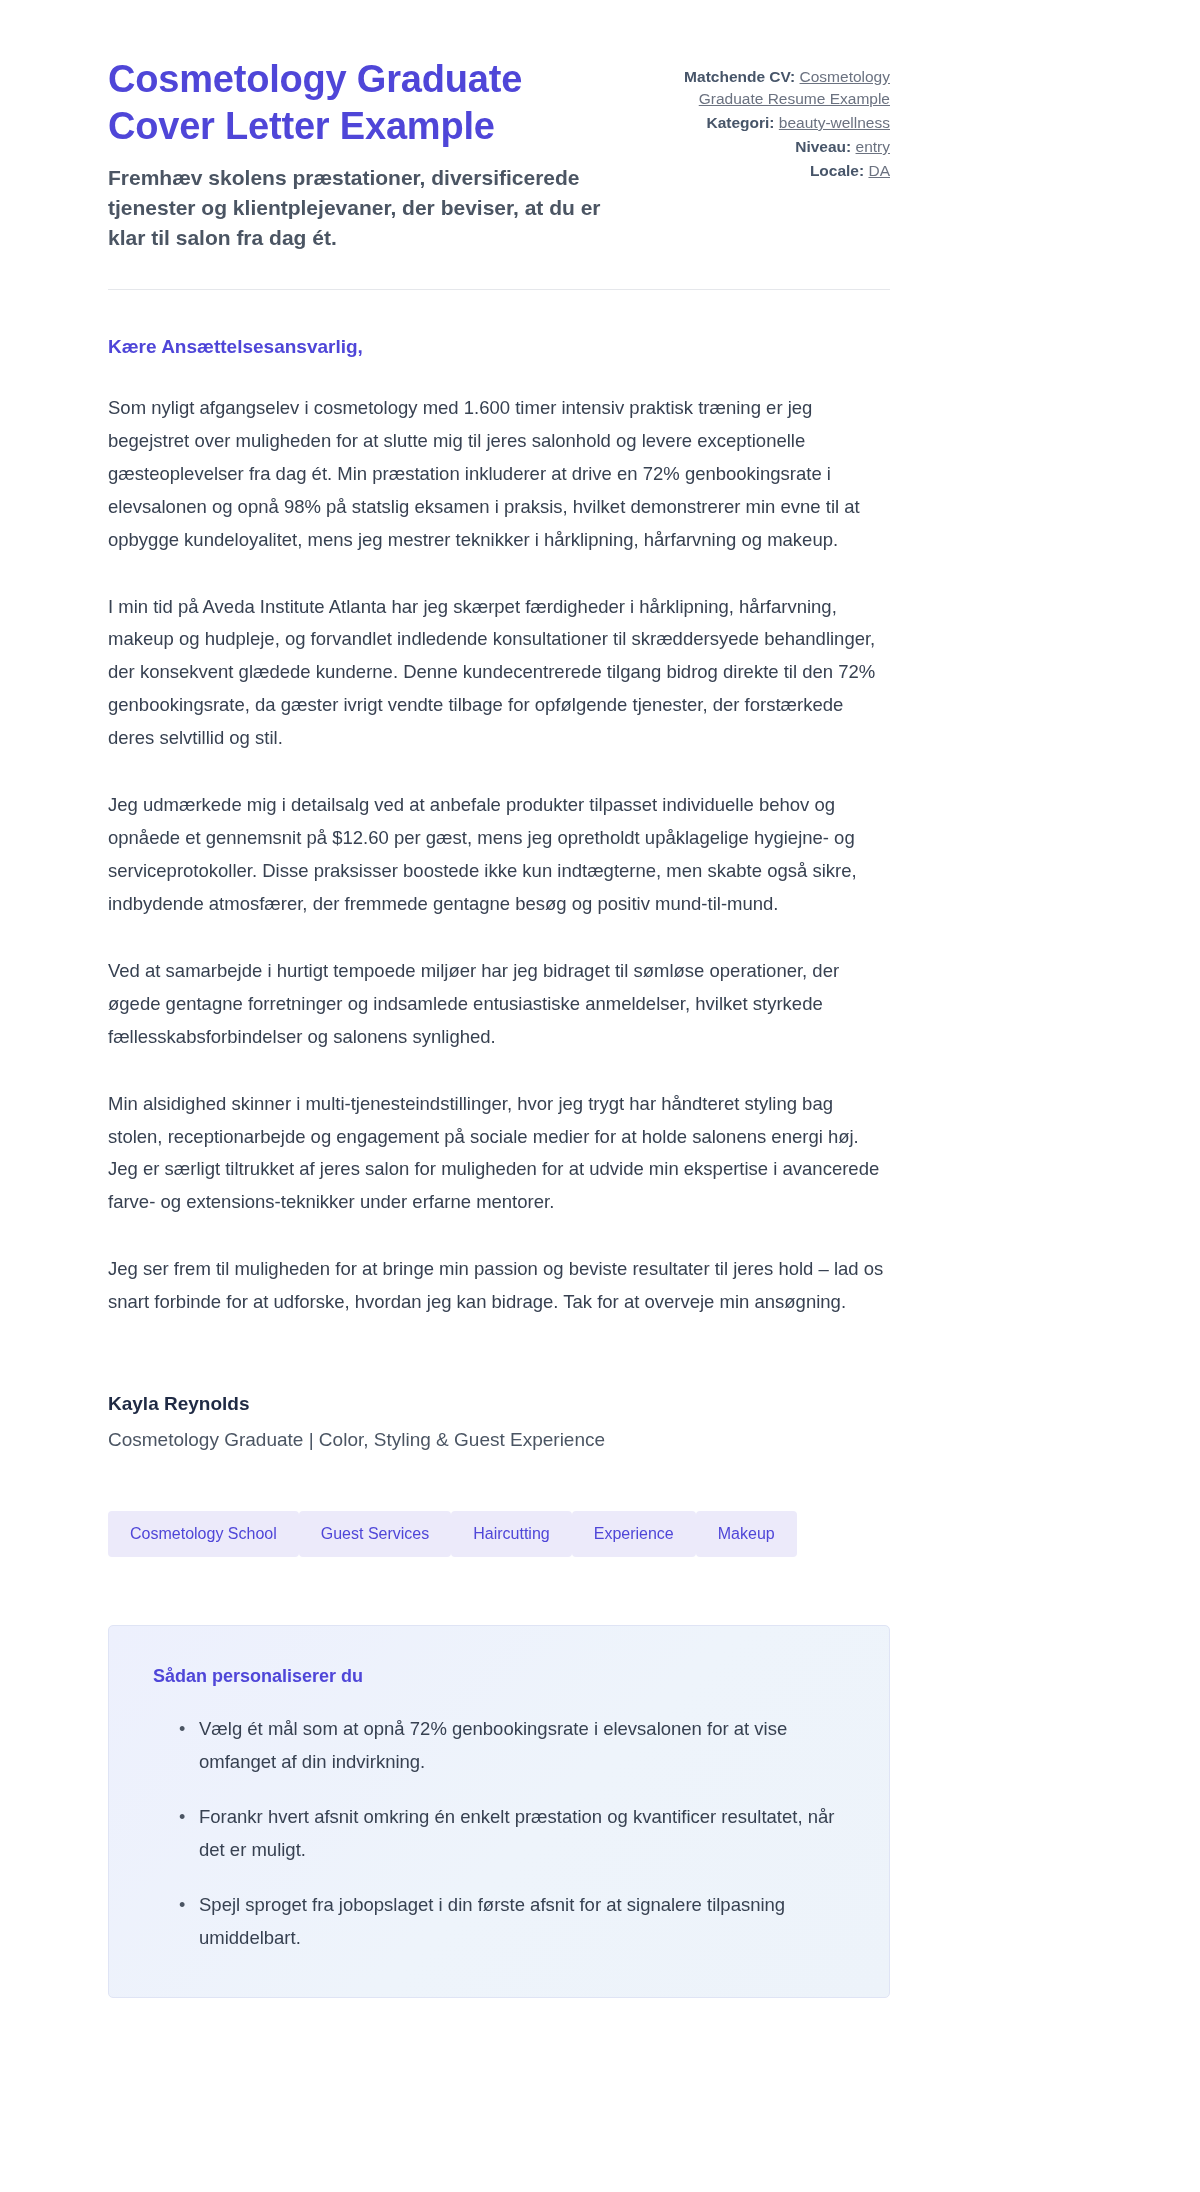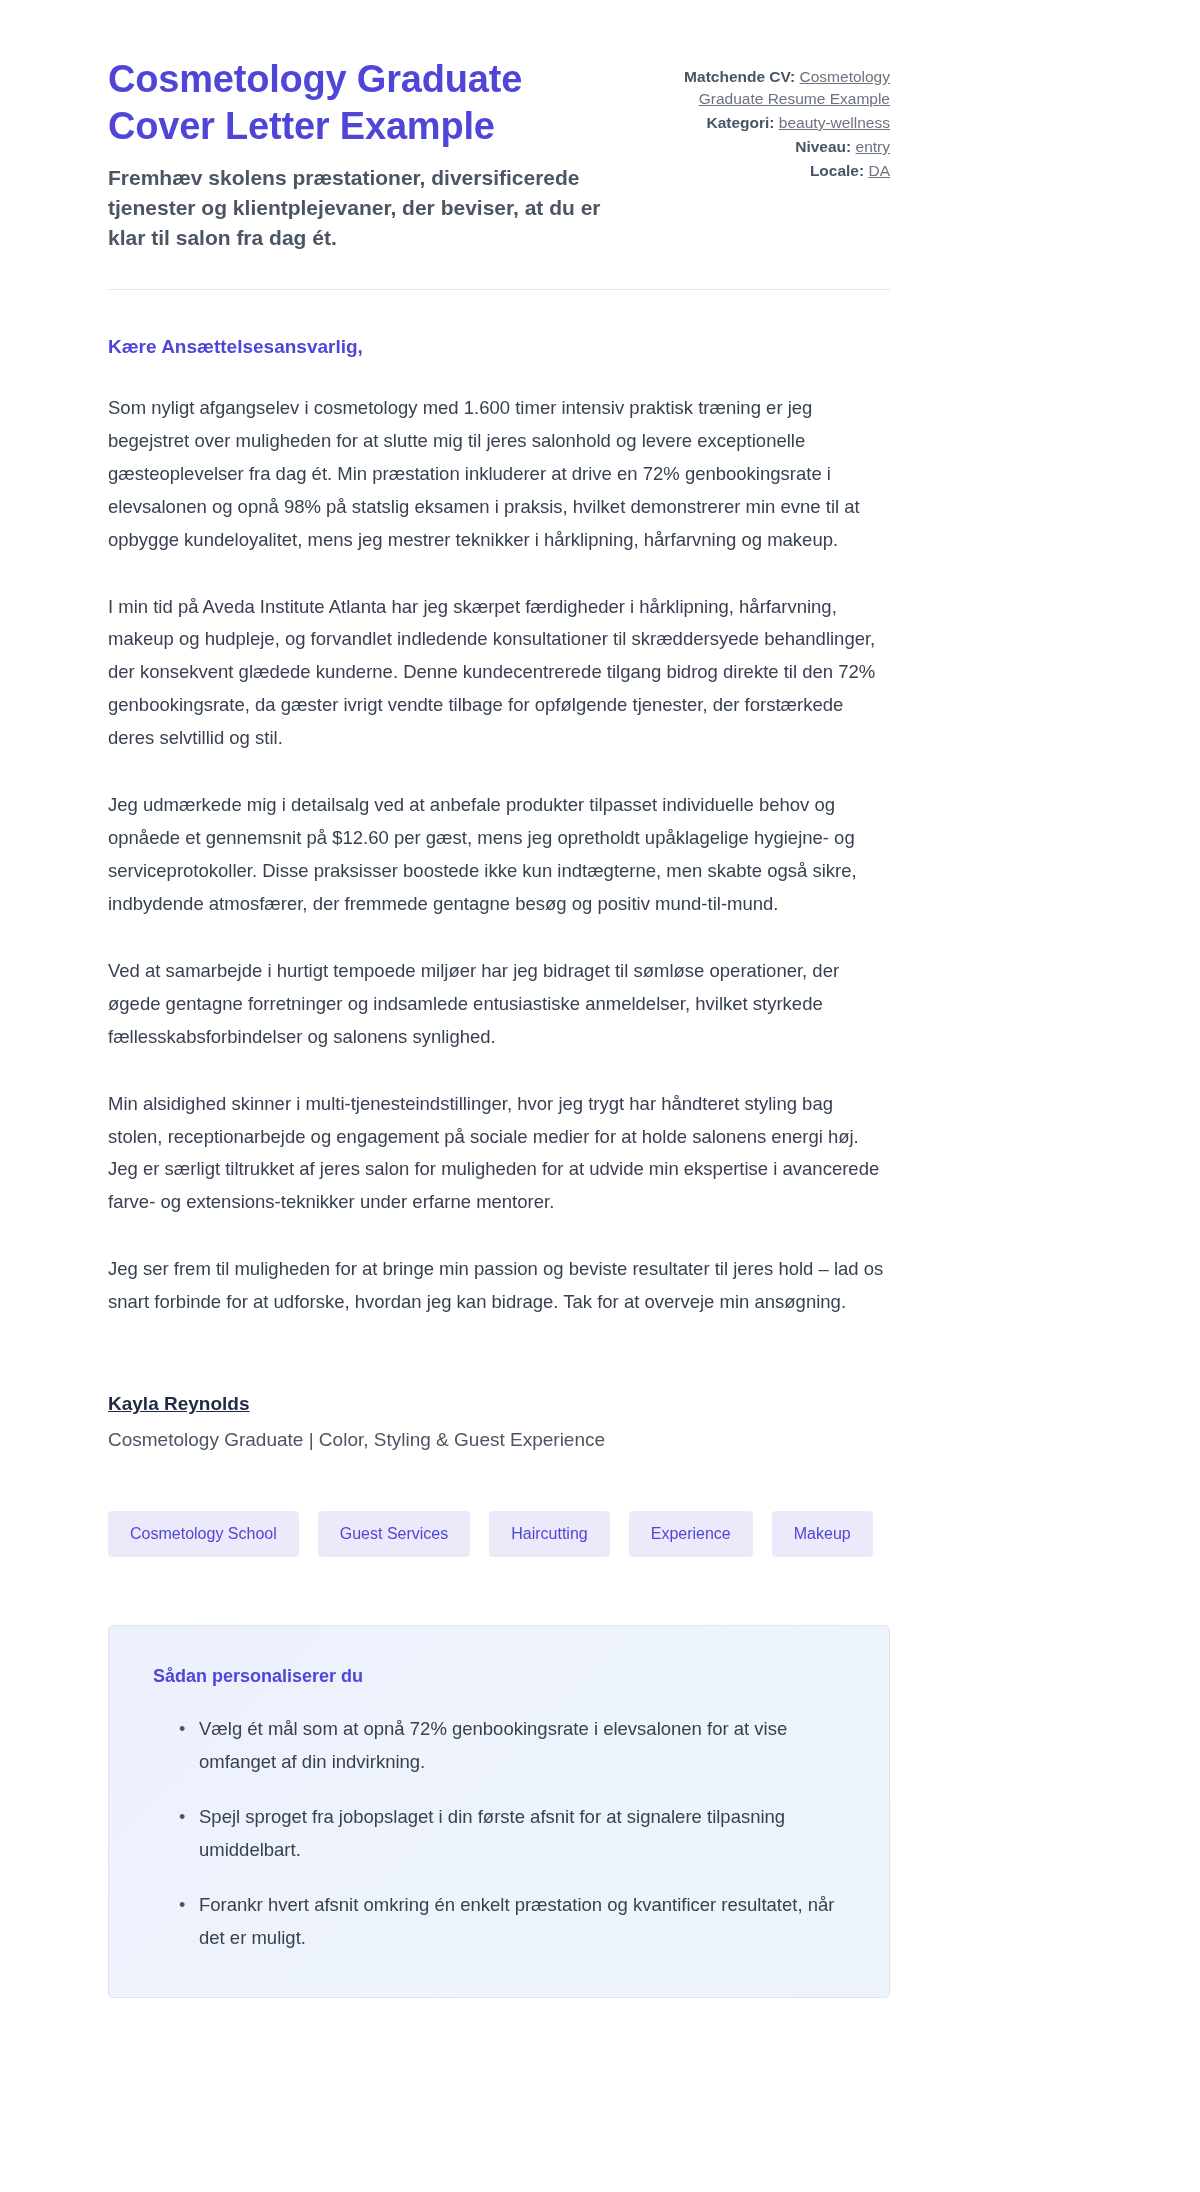--- a/index.html
+++ b/index.html
@@ -88,33 +88,32 @@
     margin: 0 0 34px 0;
   }
 
   
   .signature { padding-top: 40px; }
   .sig-name {
     font-size: 19px;
     font-weight: 700;
     color: #1f2a44;
     margin: 0 0 14px 0;
-    text-decoration: underline;
   }
   .sig-role {
     font-size: 19px;
     color: #4b5563;
     margin: 0;
   }
 
   
   .tags {
     display: flex;
     flex-wrap: wrap;
-    gap: 19px;
+    gap: 0;
     padding-top: 60px;
   }
   .tag {
     background: #eceafa;
     color: #4f46d8;
     font-size: 16px;
     line-height: 1;
     padding: 15px 22px;
     border-radius: 4px;
     white-space: nowrap;
@@ -212,18 +211,18 @@
     <span class="tag">Guest Services</span>
     <span class="tag">Haircutting</span>
     <span class="tag">Experience</span>
     <span class="tag">Makeup</span>
   </div>
 
   <div class="callout">
     <h2 class="callout-title">Sådan personaliserer du</h2>
     <ul class="callout-list">
       <li>Vælg ét mål som at opnå 72% genbookingsrate i elevsalonen for at vise omfanget af din indvirkning.</li>
+      <li>Forankr hvert afsnit omkring én enkelt præstation og kvantificer resultatet, når det er muligt.</li>
       <li>Spejl sproget fra jobopslaget i din første afsnit for at signalere tilpasning umiddelbart.</li>
-      <li>Forankr hvert afsnit omkring én enkelt præstation og kvantificer resultatet, når det er muligt.</li>
     </ul>
   </div>
 
 </div>
 
 </body></html>

